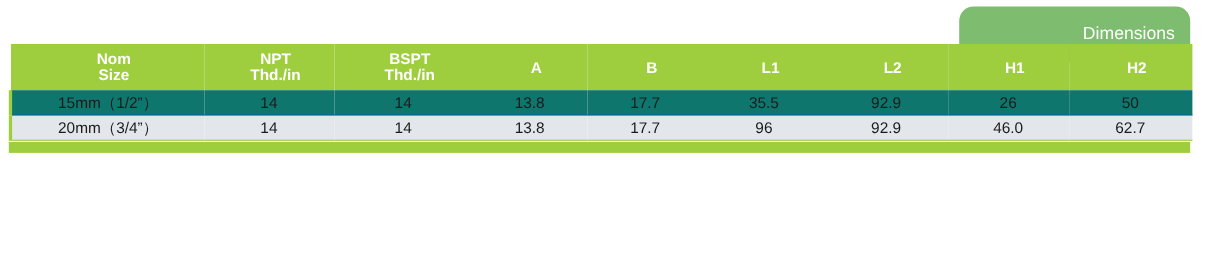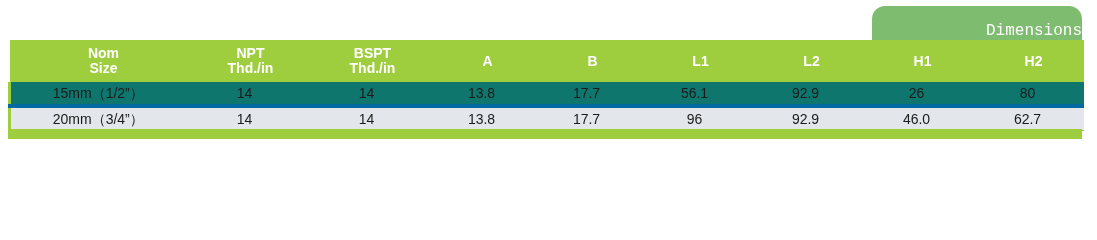--- a/index.html
+++ b/index.html
@@ -58,21 +58,21 @@
     top: 6px;
     width: 210px;
     height: 50px;
     background: #7ebc6f;
     border-top-left-radius: 13px;
     border-top-right-radius: 13px;
     box-sizing: border-box;
     display: flex;
     align-items: center;
     justify-content: flex-end;
-    font-family: Liberation Mono, monospace;
+    padding-right: 14px;
   }
   .dim-tab-label {
     color: #ffffff;
     font-size: 16px;
     line-height: 1;
     white-space: nowrap;
   }
 
   
   .table-wrap {
@@ -126,21 +126,21 @@
   tbody td {
     font-size: 14px;
     color: #1b1b1b;
     line-height: 22px;
   }
   tbody tr.row-even td { background: #0f766e; }
   tbody tr.row-odd  td { background: #e3e6ea; }
   tbody tr.row-odd  td.first-cell { border-left: 3px solid #9ecd3d; }
   tbody tr.row-even td.first-cell { border-left: 3px solid #9ecd3d; }
   tbody td.first-cell { box-sizing: border-box; }
-  tbody tr.row-odd td { border-top: 4px solid #0369a1; border-bottom: 1px solid #9ecd3d; }
+  tbody tr.row-odd td { border-top: 1px solid #0369a1; border-bottom: 1px solid #9ecd3d; }
 
   td .nom-label { white-space: nowrap; }
 
   
   .footer-bar {
     position: absolute;
     left: 8px;
     top: 129px;
     width: 1074px;
     height: 10px;
@@ -206,24 +206,24 @@
       </thead>
       <tbody>
         <tr class="row-even">
           <td class="first-cell">
             <span class="nom-label">15mm（1/2”）</span>
           </td>
           <td>14</td>
           <td>14</td>
           <td>13.8</td>
           <td>17.7</td>
-          <td>56.1</td>
+          <td>35.5</td>
           <td>92.9</td>
           <td>26</td>
-          <td>80</td>
+          <td>50</td>
         </tr>
         <tr class="row-odd">
           <td class="first-cell">
             <span class="nom-label">20mm（3/4”）</span>
           </td>
           <td>14</td>
           <td>14</td>
           <td>13.8</td>
           <td>17.7</td>
           <td>96</td>

